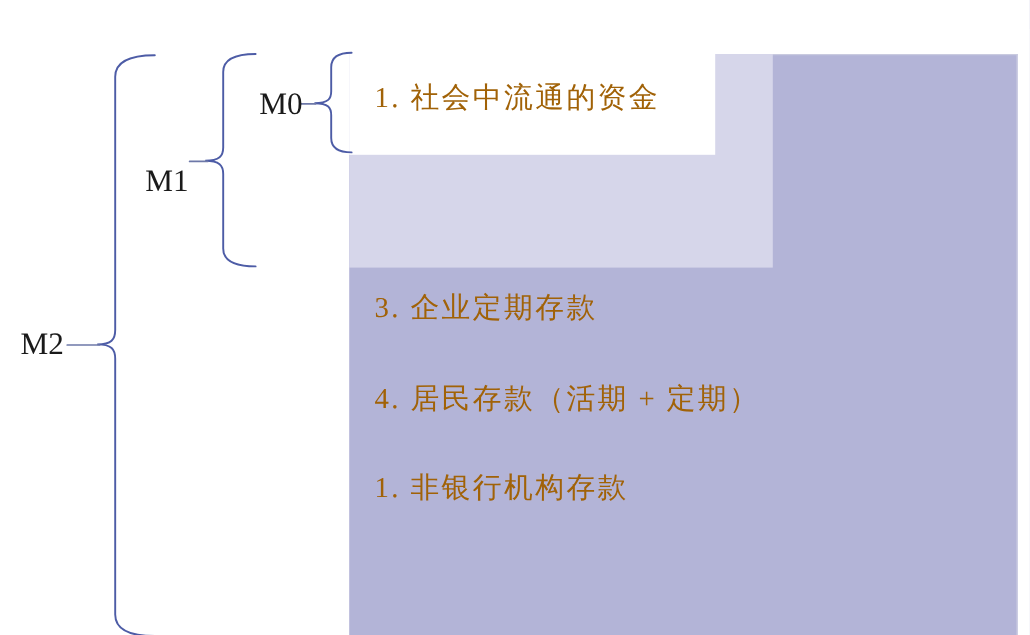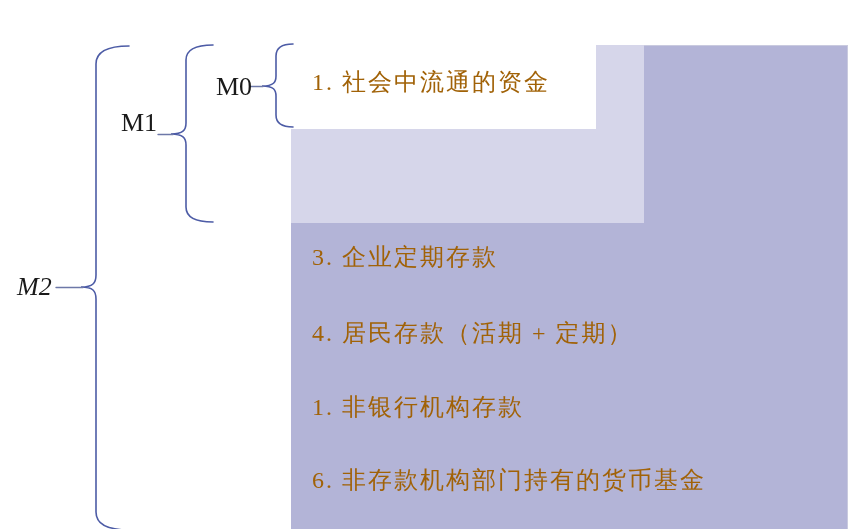--- a/index.html
+++ b/index.html
@@ -79,24 +79,23 @@
       <path d="M293,20 C281,20 276,24 276,32 L276,52 C276,58 274,62 262,62 C274,62 276,66 276,72 L276,91 C276,99 281,103 293,103"></path>
     </g>
     <g stroke="#6d78a8" stroke-width="1.4" stroke-linecap="round">
       <line x1="56" y1="263.5" x2="83" y2="263.5"></line>
       <line x1="158" y1="110.5" x2="173" y2="110.5"></line>
       <line x1="251" y1="62.5" x2="263" y2="62.5"></line>
     </g>
   </svg>
 
   <div class="mlabel" style="left:216px; top:48px;">M0</div>
-  <div class="mlabel" style="left:121px; top:84px;">M1</div>
-  <div class="mlabel" style="left:17px; top:248px;font-style:italic;">M2</div>
+  <div class="mlabel" style="left:121px; top:112px;">M1</div>
+  <div class="mlabel" style="left:17px; top:248px;">M2</div>
 
   <div class="item" style="top:43px;">1. 社会中流通的资金</div>
   <div class="item" style="top:218px;">3. 企业定期存款</div>
   <div class="item" style="top:294px;">4. 居民存款（活期 + 定期）</div>
   <div class="item" style="top:368px;">1. 非银行机构存款</div>
-  <div class="item" style="top:441px;">6. 非存款机构部门持有的货币基金</div>
 
   <div class="bottom-bar"></div>
 
 </div>
 
 </body></html>

